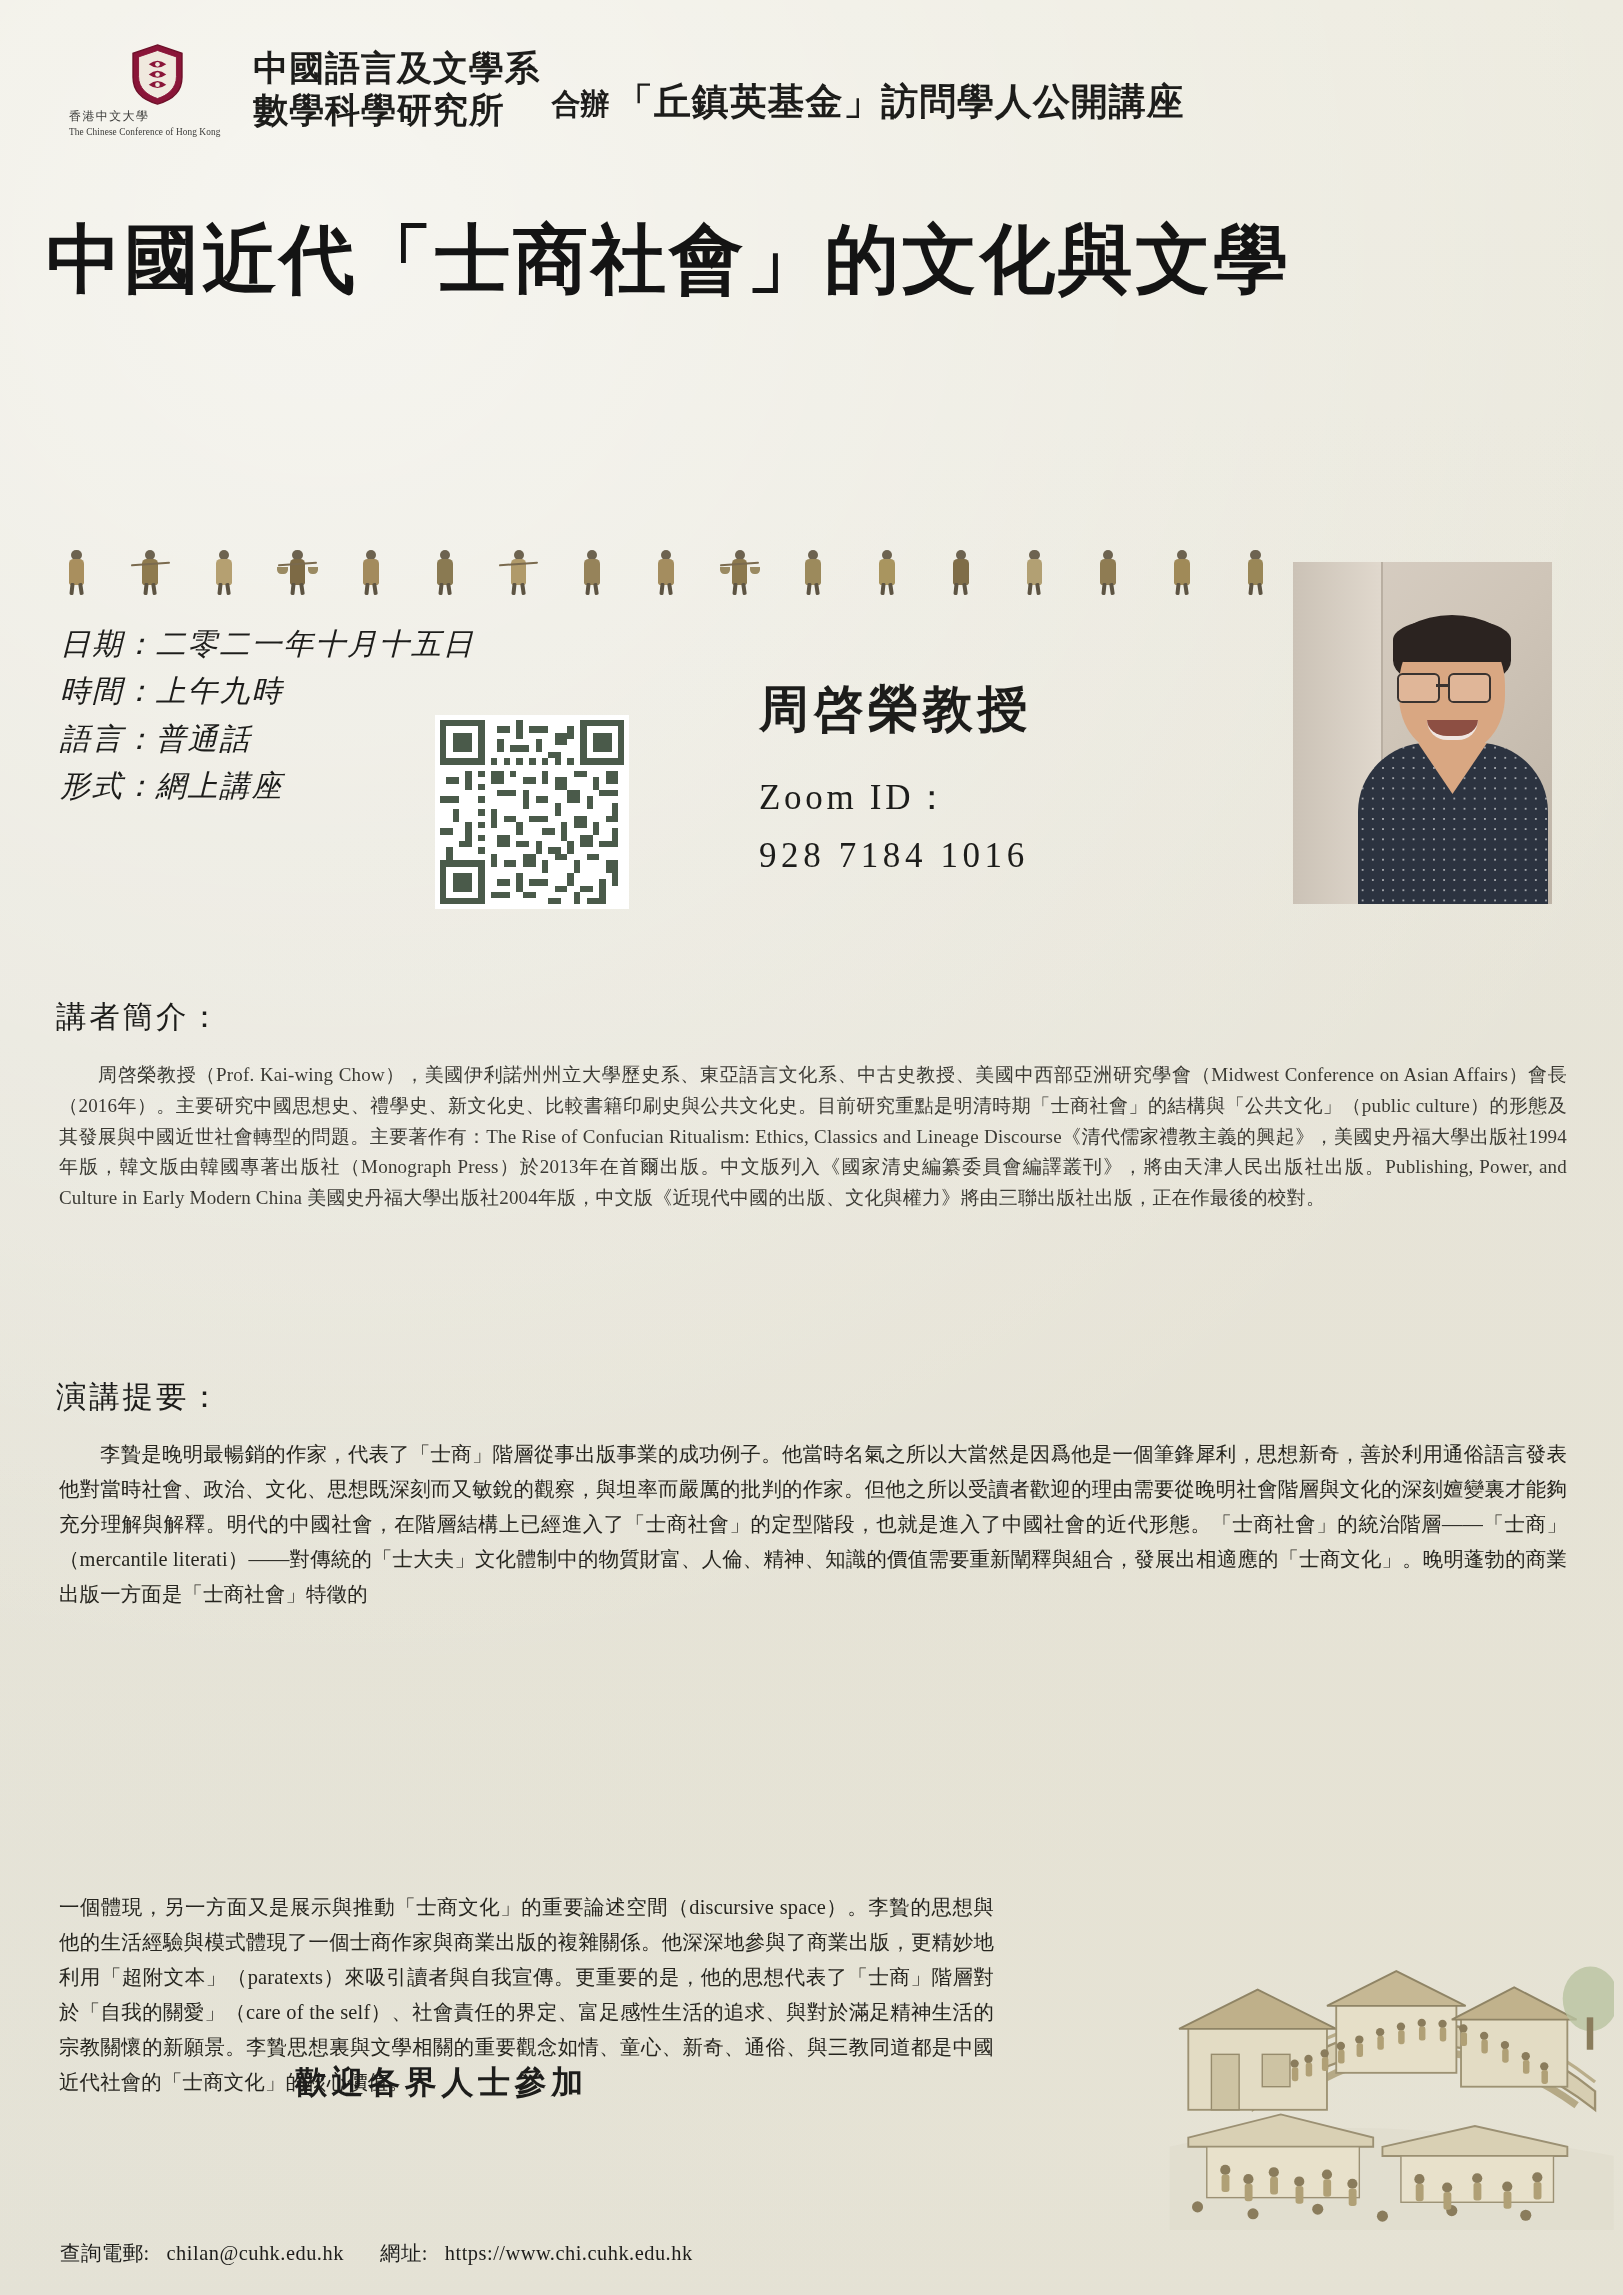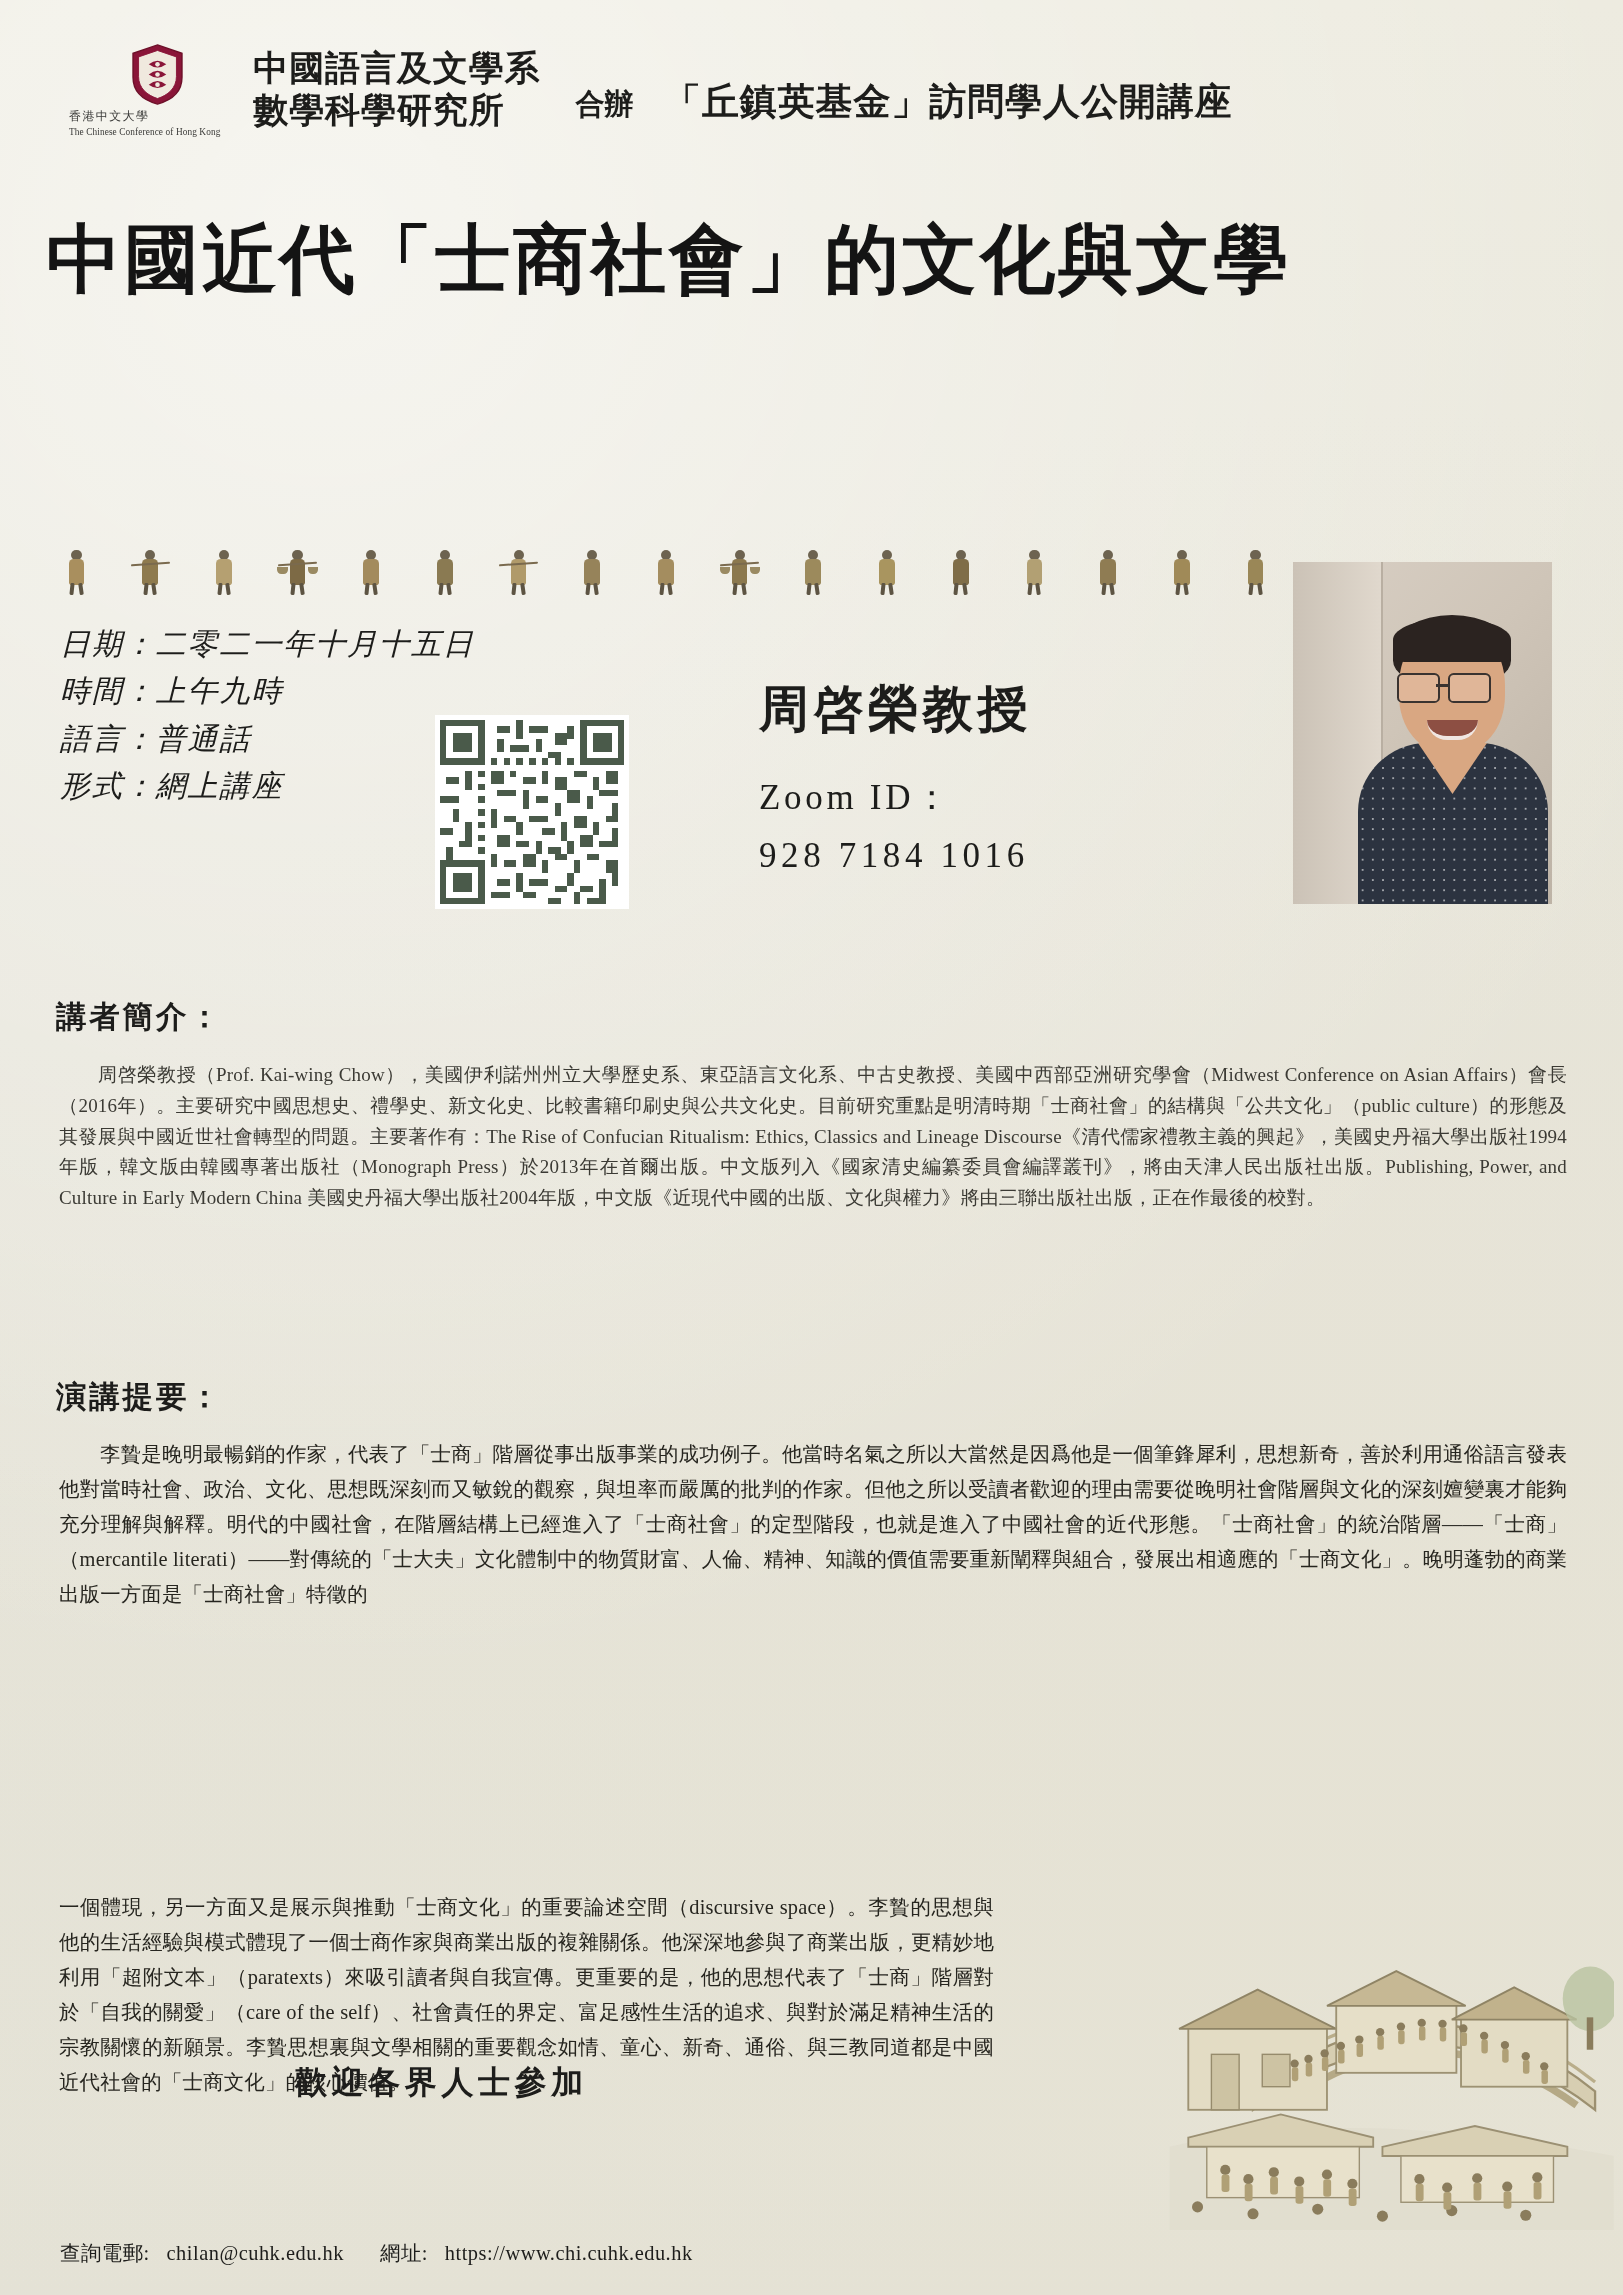--- a/index.html
+++ b/index.html
@@ -63,21 +63,20 @@
     margin-top: 1.9px;
     letter-spacing: 0.1px;
     font-family: "Liberation Serif", serif;
   }
   .header-titles {
     flex: 1;
     padding-left: 8.3px;
     padding-top: 3.7px;
     display: flex;
     align-items: flex-end;
-    gap: 24px;
   }
   .dept-lines {
     font-size: 35px;
     line-height: 1.22;
     color: #1d1d1b;
     font-weight: 700;
     letter-spacing: 0.9px;
     white-space: nowrap;
     font-family: "Liberation Serif", serif;
   }
@@ -334,21 +333,21 @@
     background: #d9a782;
     clip-path: polygon(50% 100%, 0 0, 100% 0);
   }
 
   
   .section-head {
     position: absolute;
     font-size: 30.5px;
     letter-spacing: 2.8px;
     color: #1d1d1b;
-    font-weight: 700;
+    font-weight: 400;
   }
   #bio-head { top: 997px; left: 56px; }
   #abs-head { top: 1377px; left: 56px; }
 
   .bio-body {
     position: absolute;
     top: 1060px;
     left: 59px;
     width: 1508px;
     font-size: 19px;

